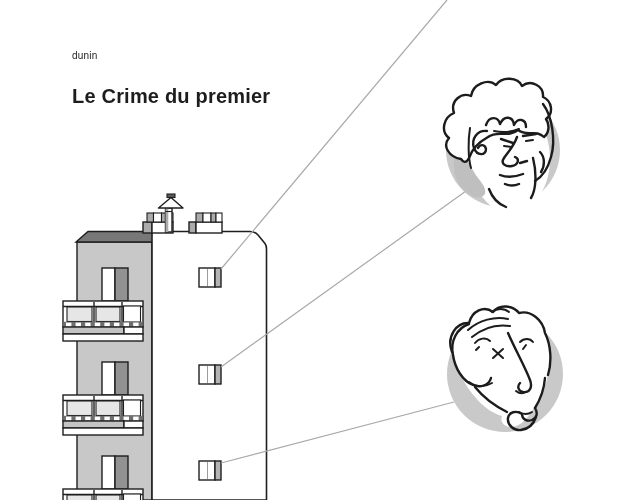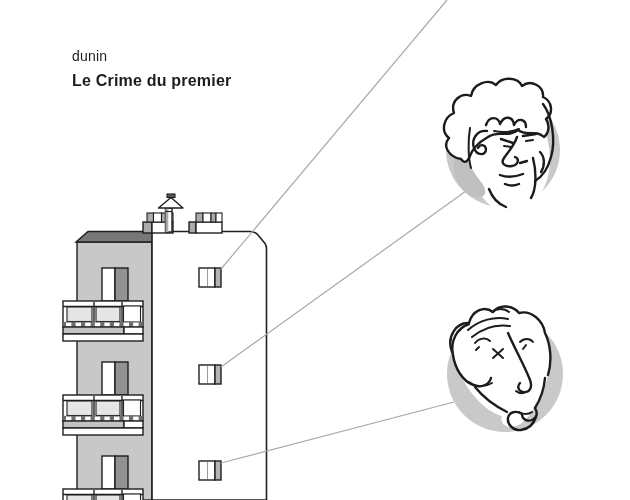--- a/index.html
+++ b/index.html
@@ -2,22 +2,22 @@
 <html><head>
 <meta charset="utf-8">
 <style>
   html,body { margin:0; padding:0; }
   .stage {
     position:relative; width:630px; height:500px;
     background:#ffffff; overflow:hidden;
     font-family:"Liberation Sans", sans-serif;
   }
   .header { position:absolute; left:72px; top:48px; color:#1d1d1d; }
-  .author { font-size:14px; line-height:16px; letter-spacing:.2px; }
-  .title  { font-size:16px; line-height:24px; font-weight:bold; margin-top:5px; letter-spacing:.2px; }
+  .author { font-size:10px; line-height:16px; letter-spacing:.2px; }
+  .title  { font-size:20px; line-height:24px; font-weight:bold; margin-top:20px; letter-spacing:.2px; }
   svg.art { position:absolute; left:0; top:0; }
   .o  { stroke:#1f1f1f; stroke-width:1.4; }
   .o15{ stroke:#1f1f1f; stroke-width:1.6; }
   .o2 { stroke:#1f1f1f; stroke-width:1.1; }
   .ln { stroke:#1f1f1f; stroke-width:1.4; }
   .wire { fill:none; stroke-width:1.2; }
   .sketch { fill:none; stroke:#1c1c1c; stroke-width:2.4; stroke-linecap:round; stroke-linejoin:round; }
   .sketch-thin { stroke-width:2; }
   .hairfill { fill:#ffffff; stroke:#1c1c1c; stroke-width:2.4; stroke-linecap:round; stroke-linejoin:round; }
 </style>

